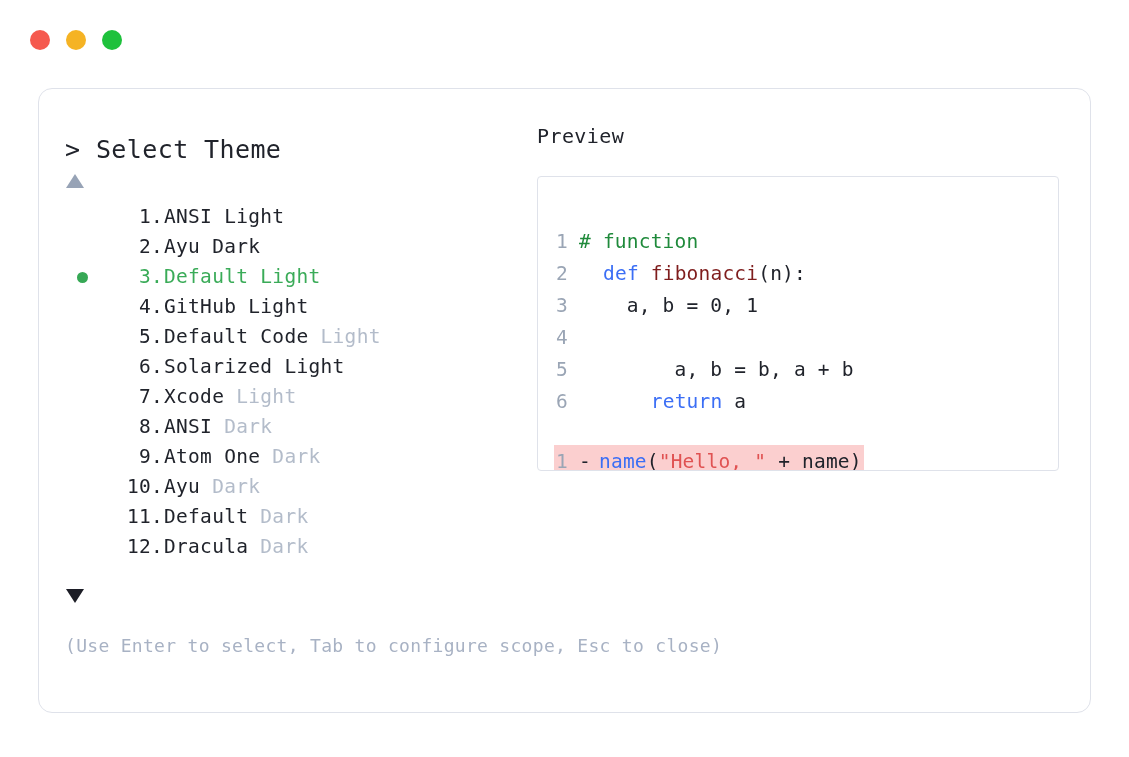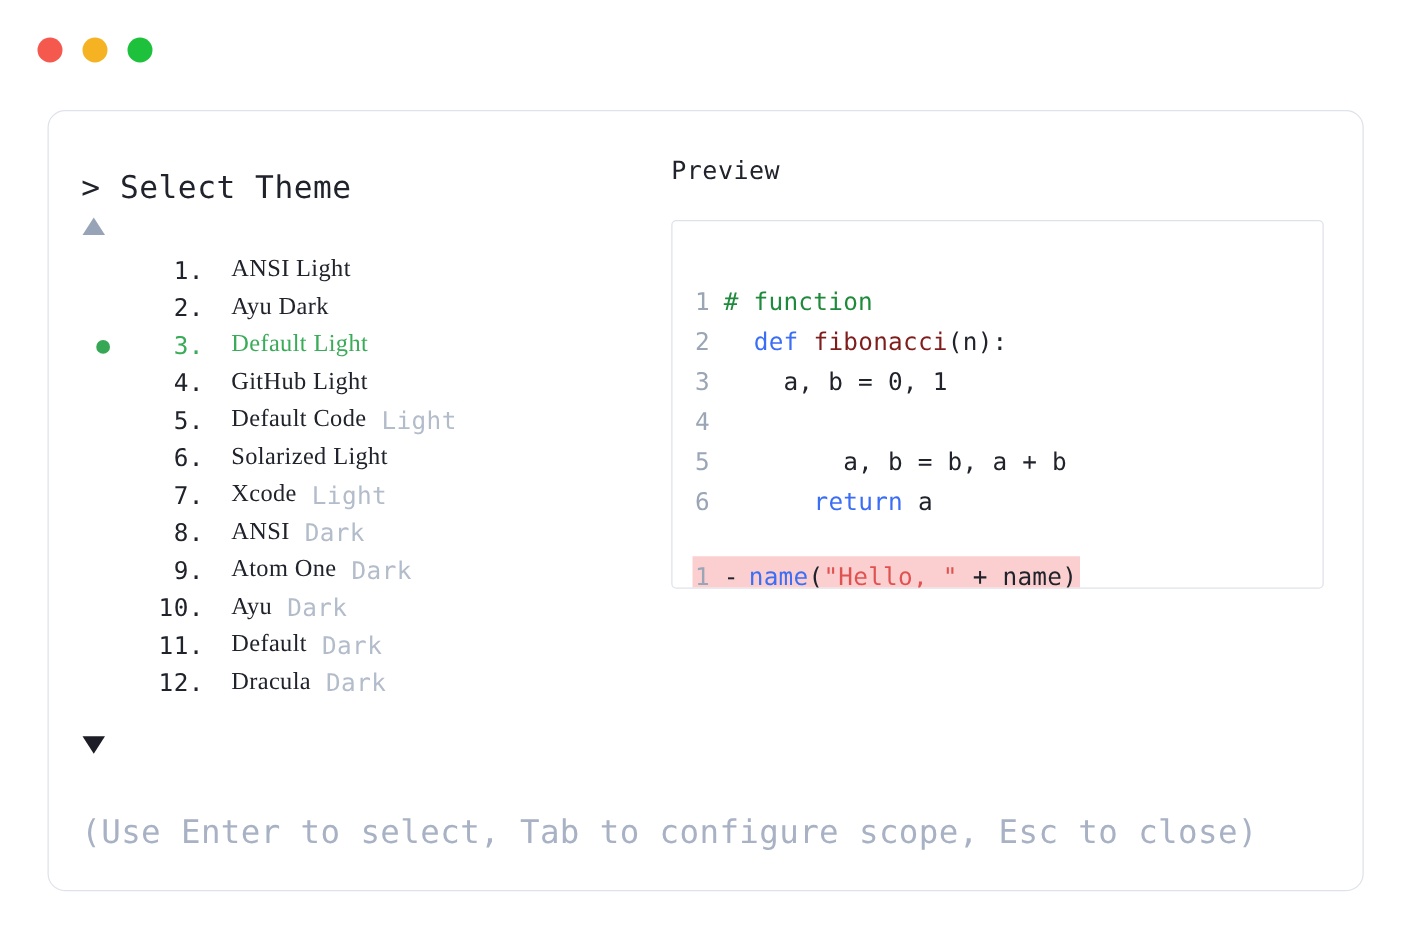--- a/index.html
+++ b/index.html
@@ -117,21 +117,21 @@
     background: transparent;
   }
   .theme-row.selected .theme-bullet { background: #36a855; }
   .theme-index {
     display: inline-block;
     width: 62px;
     text-align: right;
     padding-left: 36px;
     box-sizing: content-box;
   }
-  .theme-name { margin-left: 22px; font-family: Liberation Serif, serif; }
+  .theme-name { margin-left: 1px; }
   .theme-variant { color: #b3bcca; }
   .theme-row.selected .theme-index,
   .theme-row.selected .theme-name { color: #3aab58; }
 
   
   #preview-box {
     position: absolute;
     left: 498px;
     top: 87px;
     width: 522px;
@@ -200,25 +200,24 @@
     margin-right: 10px;
     flex: none;
   }
   .diff-line.removed .diff-marker { color: #20232b; }
 
   
   #footer-hint {
     position: absolute;
     left: 26px;
     top: 546px;
-    font-size: 26px;
+    font-size: 18px;
     letter-spacing: 0.3px;
     white-space: pre;
     color: #a8b2c4;
-    margin-top: 16px;
   }
 </style>
 </head>
 <body>
 
 <div id="window-chrome">
   <span class="traffic-dot" id="dot-close" style="background: rgb(245, 89, 78);"></span>
   <span class="traffic-dot" id="dot-min" style="background: rgb(245, 179, 36);"></span>
   <span class="traffic-dot" id="dot-max" style="background: rgb(30, 193, 60);"></span>
 </div>

